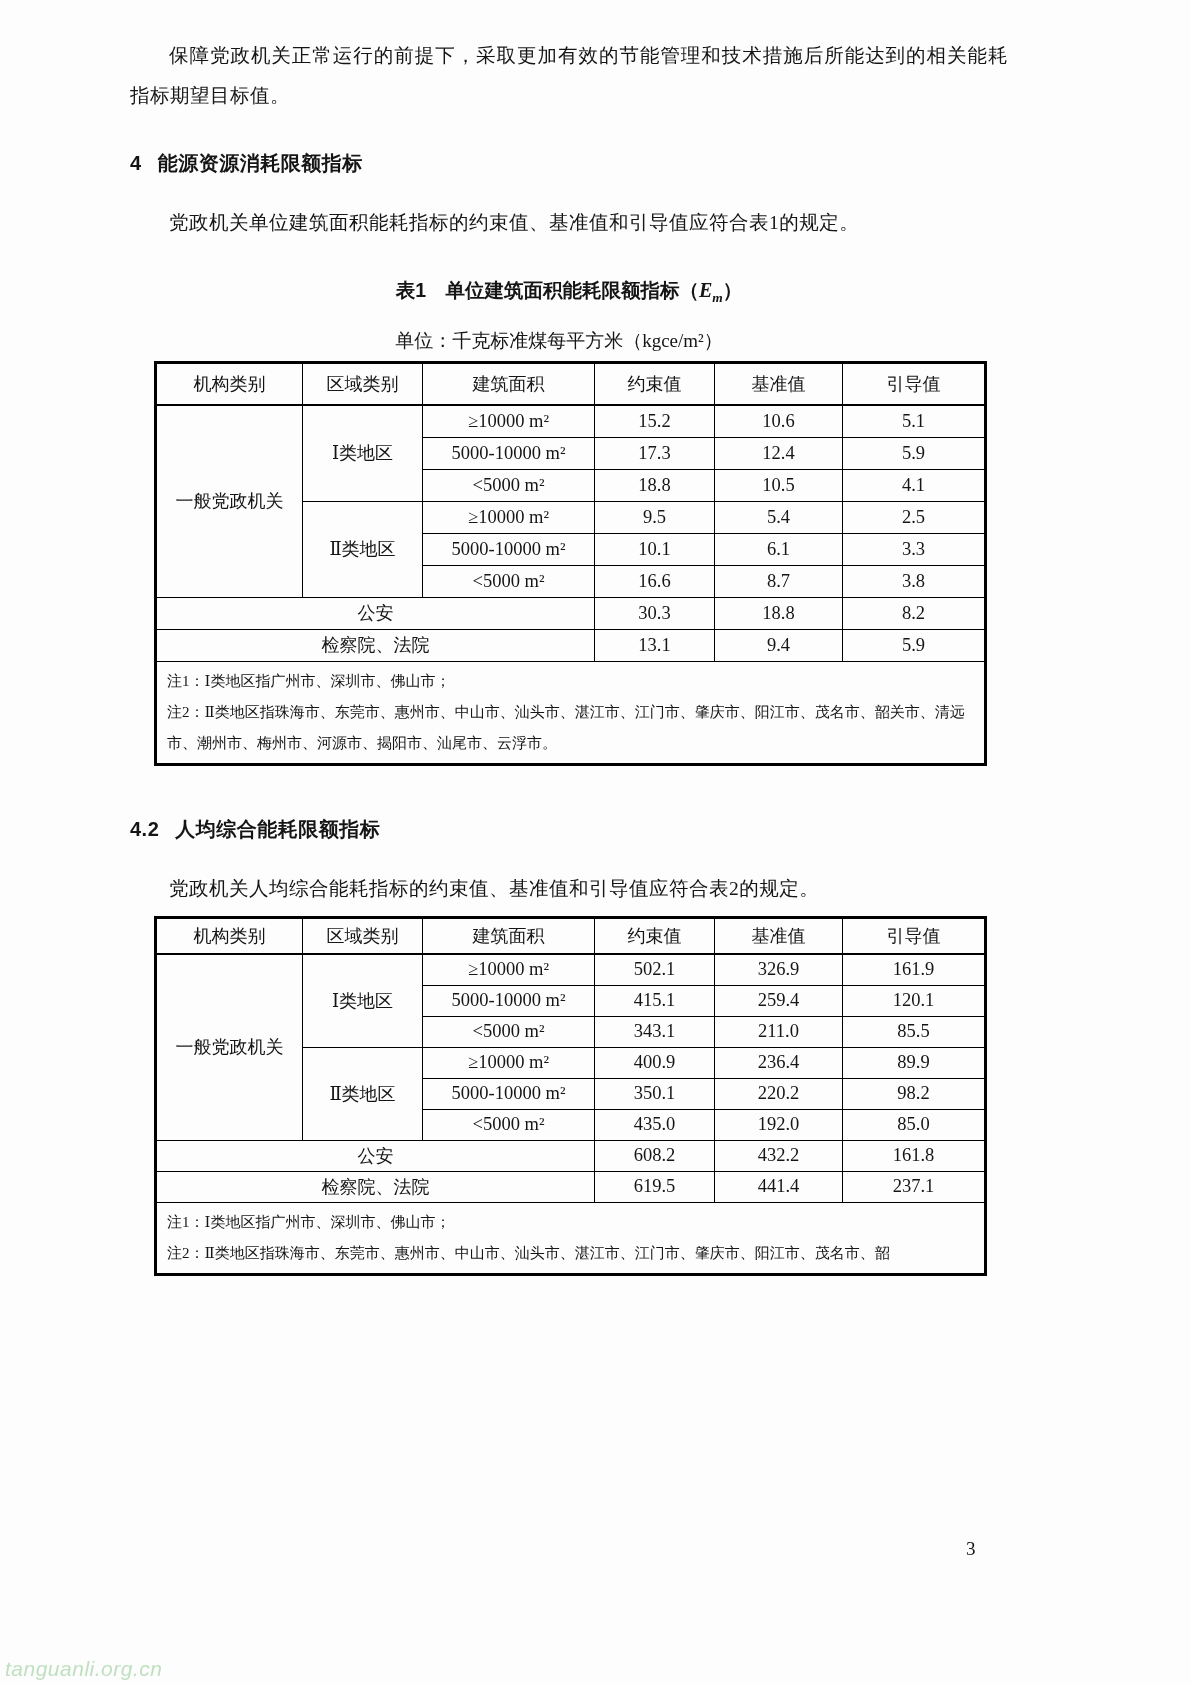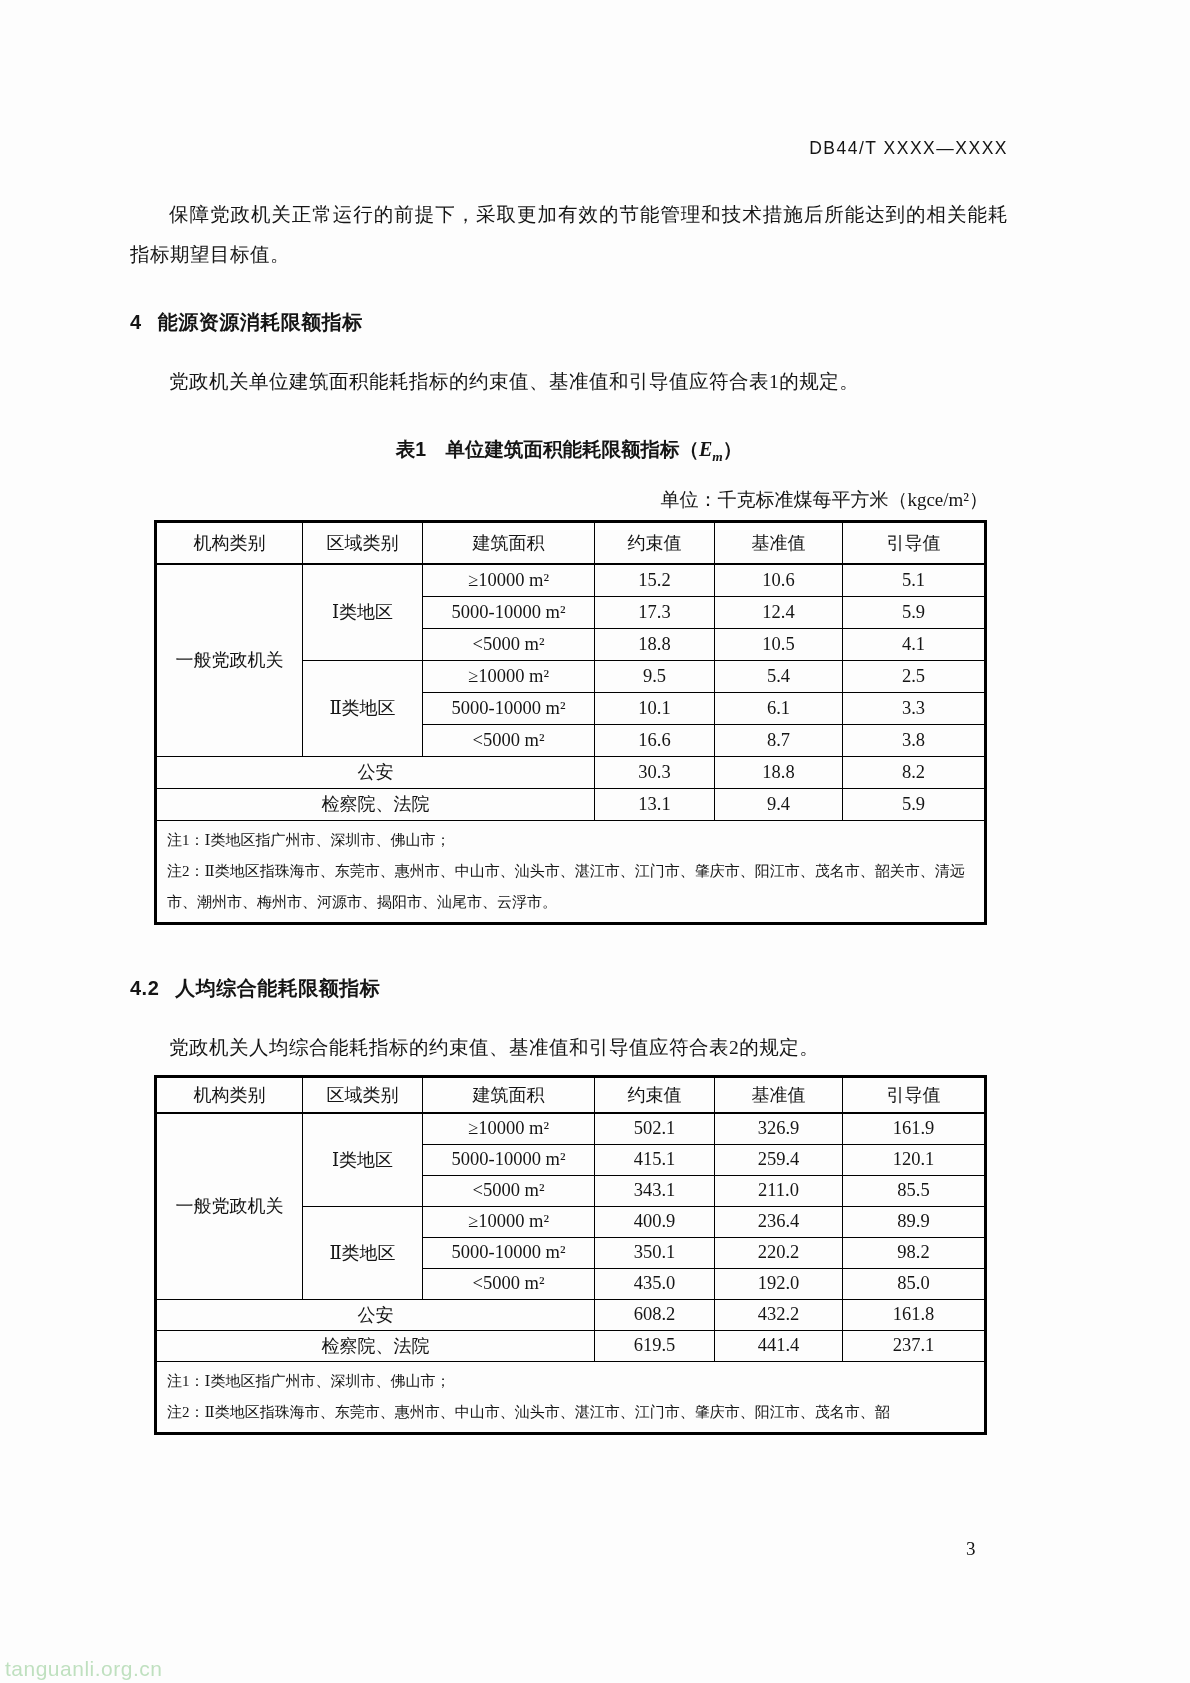--- a/index.html
+++ b/index.html
@@ -33,21 +33,21 @@
   .section-body { margin-top:26px; }
 
   .caption {
     margin-top:34px; text-align:center;
     font-family:"Liberation Sans","DejaVu Sans",sans-serif;
     font-weight:bold; font-size:19.5px;
   }
   .caption .sym { font-family:"Liberation Serif",serif; font-style:italic; font-size:20px; }
   .caption .sym-sub { font-family:"Liberation Serif",serif; font-style:italic; font-size:13.5px; }
 
-  .unit { margin-top:22px; margin-right:20px; text-align:right; font-size:19px; }
+  .unit { margin-top:22px; margin-right:20px; text-align:center; font-size:19px; }
 
   table.data-table {
     border-collapse:collapse; table-layout:fixed; width:830px;
     margin-left:24px; margin-top:7px;
     border:3px solid #000;
   }
   .data-table th, .data-table td {
     border:1.3px solid #000; text-align:center; vertical-align:middle;
     padding:0; font-size:18px; overflow:hidden;
   }
@@ -57,30 +57,29 @@
   .t2 td { height:30px; }
   td.num { font-family:"Liberation Serif",serif; font-size:18.5px; }
   td.notes { text-align:left; padding:4px 10px; height:auto; }
   td.notes div { font-size:15px; line-height:31px; letter-spacing:0; }
   .one-line { white-space:nowrap; overflow:hidden; }
 
   .page-number { position:absolute; top:1538px; left:966px; font-size:19px; }
   .watermark {
     position:absolute; left:5px; bottom:2px;
     font-family:"Liberation Sans","DejaVu Sans",sans-serif;
-    font-size:21px; color:rgba(150,205,150,0.6); letter-spacing:0.5px;
+    font-size:21px; color:rgba(150,205,150,0.6); letter-spacing:0.5px;font-style:italic;
   }
 </style>
 </head>
 <body>
 
 <div class="page">
   <div class="content">
 
-    <div class="doc-code">DB44/T XXXX—XXXX</div>
 
     <p class="body-text intro">保障党政机关正常运行的前提下，采取更加有效的节能管理和技术措施后所能达到的相关能耗指标期望目标值。</p>
 
     <h2 class="heading h4"><span class="h-num">4</span><span>能源资源消耗限额指标</span></h2>
 
 
     <p class="body-text section-body">党政机关单位建筑面积能耗指标的约束值、基准值和引导值应符合表1的规定。</p>
 
     <div class="caption"><span>表1　单位建筑面积能耗限额指标（</span><span class="sym">E</span><sub class="sym-sub">m</sub><span>）</span></div>
 

